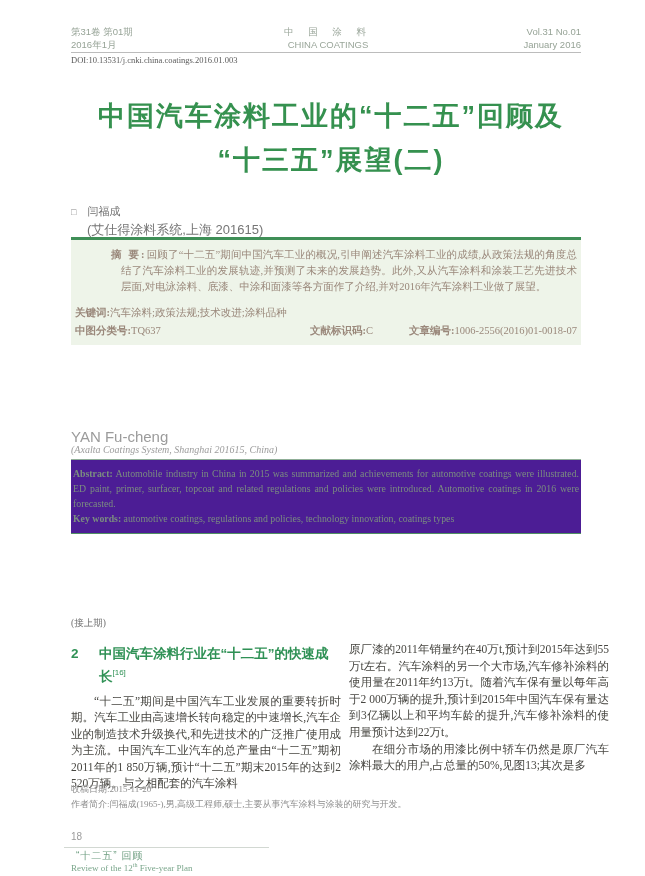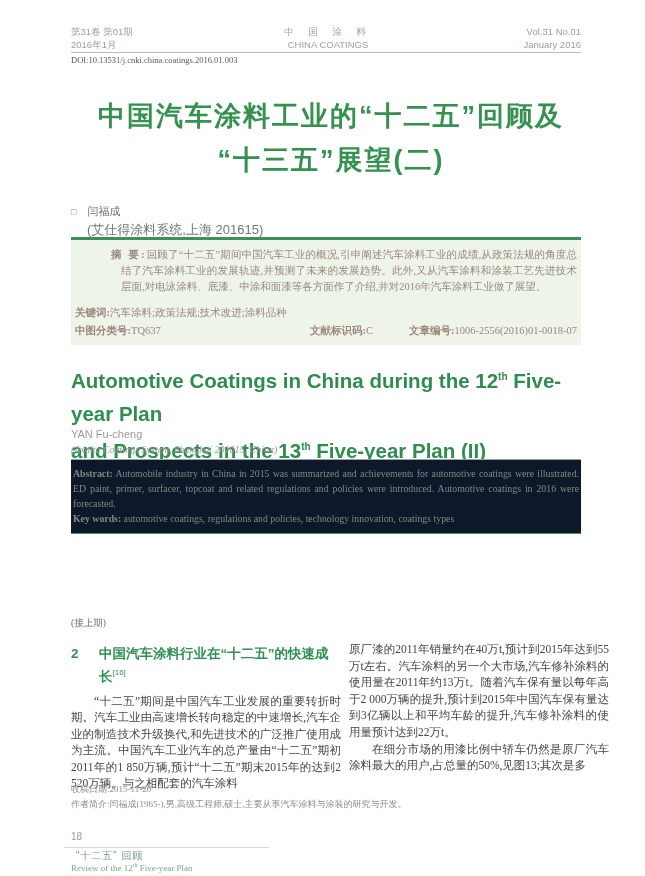--- a/index.html
+++ b/index.html
@@ -40,24 +40,24 @@
   .kw-cn .lbl { font-weight:bold; }
   .clc-row { display:flex; font-size:10.5px; line-height:16px; margin-top:2px; }
   .clc-row .c1 { flex:0 0 235px; }
   .clc-row .c2 { flex:1; }
   .clc-row .c3 { flex:0 0 auto; }
   .clc-row .lbl { font-weight:bold; }
   
   .title-en { position:absolute; top:360px; left:57px; right:30px;
               color:#2f8d4f; font-weight:bold; font-size:20.5px; line-height:33px; }
   .title-en sup { font-size:10px; }
-  .author-en { position:absolute; top:428px; left:57px; font-size:11px; color:#9b9b9b; }
+  .author-en { position:absolute; top:428px; left:57px; font-size:15px; color:#9b9b9b; }
   .affil-en { position:absolute; top:444px; left:57px; font-size:10px; color:#9b9b9b;
               font-style:italic; font-family:"Liberation Serif","DejaVu Serif",serif; }
-  .abs-en { position:absolute; top:459px; left:57px; right:50px; background:#0f172a;
+  .abs-en { position:absolute; top:459px; left:57px; right:50px; background:#4c1d95;
             border-top:1px solid #8fae97; border-bottom:1.5px solid #4f8f62;
             padding:6px 2px 7px 2px; color:#7b8d80;
             font-family:"Liberation Serif","DejaVu Serif",serif;
             font-size:9.8px; line-height:15px; text-align:justify; }
   .abs-en .lbl { font-weight:bold; }
   
   .body-note { position:absolute; top:617px; left:57px; font-size:9.5px; color:#6e6e6e;
                font-family:"Liberation Serif","DejaVu Serif",serif; }
   .col-left  { position:absolute; top:644px; left:57px;  width:270px; }
   .col-right { position:absolute; top:641px; left:335px; width:260px; }
@@ -120,24 +120,20 @@
   <div class="abs-cn">
     <div class="abs-cn-text"><span class="lbl">摘  要:</span><span>回顾了“十二五”期间中国汽车工业的概况,引申阐述汽车涂料工业的成绩,从政策法规的角度总结了汽车涂料工业的发展轨迹,并预测了未来的发展趋势。此外,又从汽车涂料和涂装工艺先进技术层面,对电泳涂料、底漆、中涂和面漆等各方面作了介绍,并对2016年汽车涂料工业做了展望。</span></div>
     <div class="kw-cn"><span class="lbl">关键词:</span><span>汽车涂料;政策法规;技术改进;涂料品种</span></div>
     <div class="clc-row">
       <div class="c1"><span class="lbl">中图分类号:</span><span>TQ637</span></div>
       <div class="c2"><span class="lbl">文献标识码:</span><span>C</span></div>
       <div class="c3"><span class="lbl">文章编号:</span><span>1006-2556(2016)01-0018-07</span></div>
     </div>
   </div>
 
-  <div class="title-en">
-    <div><span>Automotive Coatings in China during the 12</span><sup>th</sup><span> Five-year Plan</span></div>
-    <div><span>and Prospects in the 13</span><sup>th</sup><span> Five-year Plan (II)</span></div>
-  </div>
   <div class="author-en">YAN Fu-cheng</div>
   <div class="affil-en">(Axalta Coatings System, Shanghai 201615, China)</div>
 
   <div class="abs-en">
     <span class="lbl">Abstract:</span><span> Automobile industry in China in 2015 was summarized and achievements for automotive coatings were illustrated. ED paint, primer, surfacer, topcoat and related regulations and policies were introduced. Automotive coatings in 2016 were forecasted.</span><br>
     <span class="lbl">Key words:</span><span> automotive coatings, regulations and policies, technology innovation, coatings types</span>
   </div>
 
   <div class="body-note">(接上期)</div>
 

